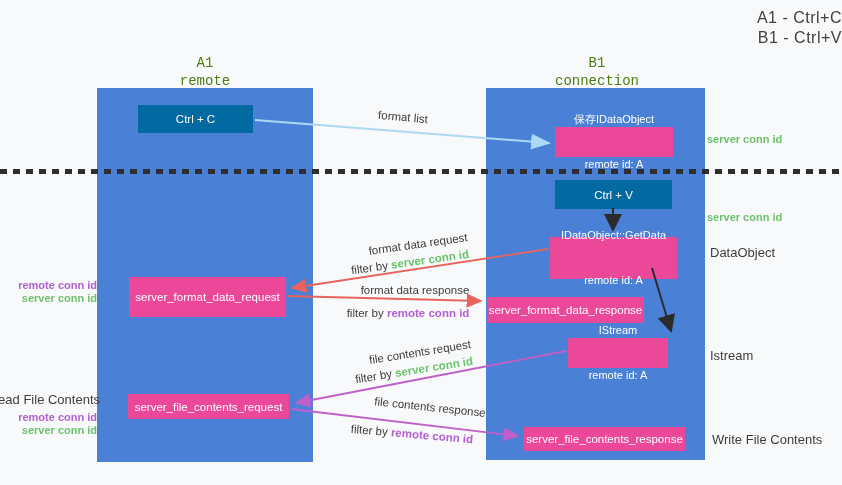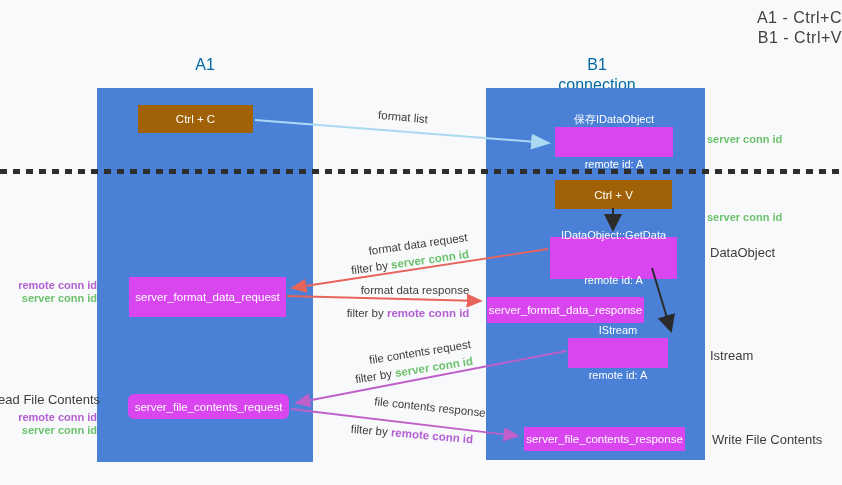--- a/index.html
+++ b/index.html
@@ -2,30 +2,30 @@
 <html><head>
 <meta charset="utf-8">
 <style>
   html,body{margin:0;padding:0;}
   body{font-family:"Liberation Sans","DejaVu Sans",sans-serif;background:#f8f9fa;}
   .stage{position:relative;width:842px;height:485px;background:#f8f9fa;overflow:hidden;}
 
   .title{position:absolute;left:0;top:8px;width:842px;text-align:right;
          font-size:16px;color:#3f3f3f;line-height:1.25;letter-spacing:.5px;}
 
-  .lane-header{position:absolute;text-align:center;font-size:16px;color:#0369a1;line-height:1.25;}
+  .lane-header{position:absolute;text-align:center;font-size:14px;color:#4d7c0f;line-height:1.25;font-family:Liberation Mono, monospace;}
   .lane{position:absolute;background:#4a80d6;}
 
   .dotted-divider{position:absolute;left:0;top:169px;width:842px;height:5px;
     background:repeating-linear-gradient(to right,#2e2e2e 0 7px,transparent 7px 13px);}
 
   .box{position:absolute;display:flex;flex-direction:column;align-items:center;justify-content:center;
        color:#fff;text-align:center;box-sizing:border-box;}
-  .box.green{background:#a16207;font-size:12px;align-items:center;}
-  .box.orange{background:#d946ef;gap:32px;}
+  .box.green{background:#0369a1;font-size:12px;align-items:center;}
+  .box.orange{background:#ec4899;gap:32px;}
   .box .bx-line{font-size:11px;line-height:13px;}
   .box.single{font-size:11.5px;}
 
   .flow-label{position:absolute;font-size:11.5px;color:#3d3d3d;white-space:nowrap;z-index:6;}
   .side-label{position:absolute;font-size:13px;color:#3d3d3d;white-space:nowrap;z-index:6;}
   .conn-label{position:absolute;font-size:11px;font-weight:700;white-space:nowrap;z-index:6;text-align:right;}
   .c-green{color:#6cc26c;font-weight:700;}
   .c-purple{color:#b35fd1;font-weight:700;}
 
   .arrows{position:absolute;left:0;top:0;width:842px;height:485px;z-index:5;pointer-events:none;}
@@ -35,20 +35,21 @@
 
 <div class="stage">
 
   <div class="title">
     <div>A1 - Ctrl+C</div>
     <div>B1 - Ctrl+V</div>
   </div>
 
   <div class="lane-header" style="left:140px;top:55px;width:130px;">
     <div>A1</div>
+    <div>remote</div>
   </div>
   <div class="lane-header" style="left:532px;top:55px;width:130px;">
     <div>B1</div>
     <div>connection</div>
   </div>
 
   <div class="lane" style="left:97px;top:88px;width:216px;height:374px;"></div>
   <div class="lane" style="left:486px;top:88px;width:219px;height:372px;"></div>
 
   <div class="dotted-divider"></div>
@@ -77,21 +78,21 @@
 
   <div class="box orange single" style="left:487px;top:289px;width:157px;height:26px;margin-top:8px;">
     <span>server_format_data_response</span>
   </div>
 
   <div class="box orange" style="left:568px;top:338px;width:100px;height:30px;">
     <div class="bx-line">IStream</div>
     <div class="bx-line">remote id: A</div>
   </div>
 
-  <div class="box orange single" style="left:128px;top:394px;width:161px;height:25px;border-radius:6px;">
+  <div class="box orange single" style="left:128px;top:394px;width:161px;height:25px;">
     <span>server_file_contents_request</span>
   </div>
 
   <div class="box orange single" style="left:524px;top:427px;width:161px;height:24px;">
     <span>server_file_contents_response</span>
   </div>
 
   <svg class="arrows" viewBox="0 0 842 485">
     <defs>
       <marker id="m-blue" markerWidth="11" markerHeight="9" refX="9" refY="4" orient="auto">

